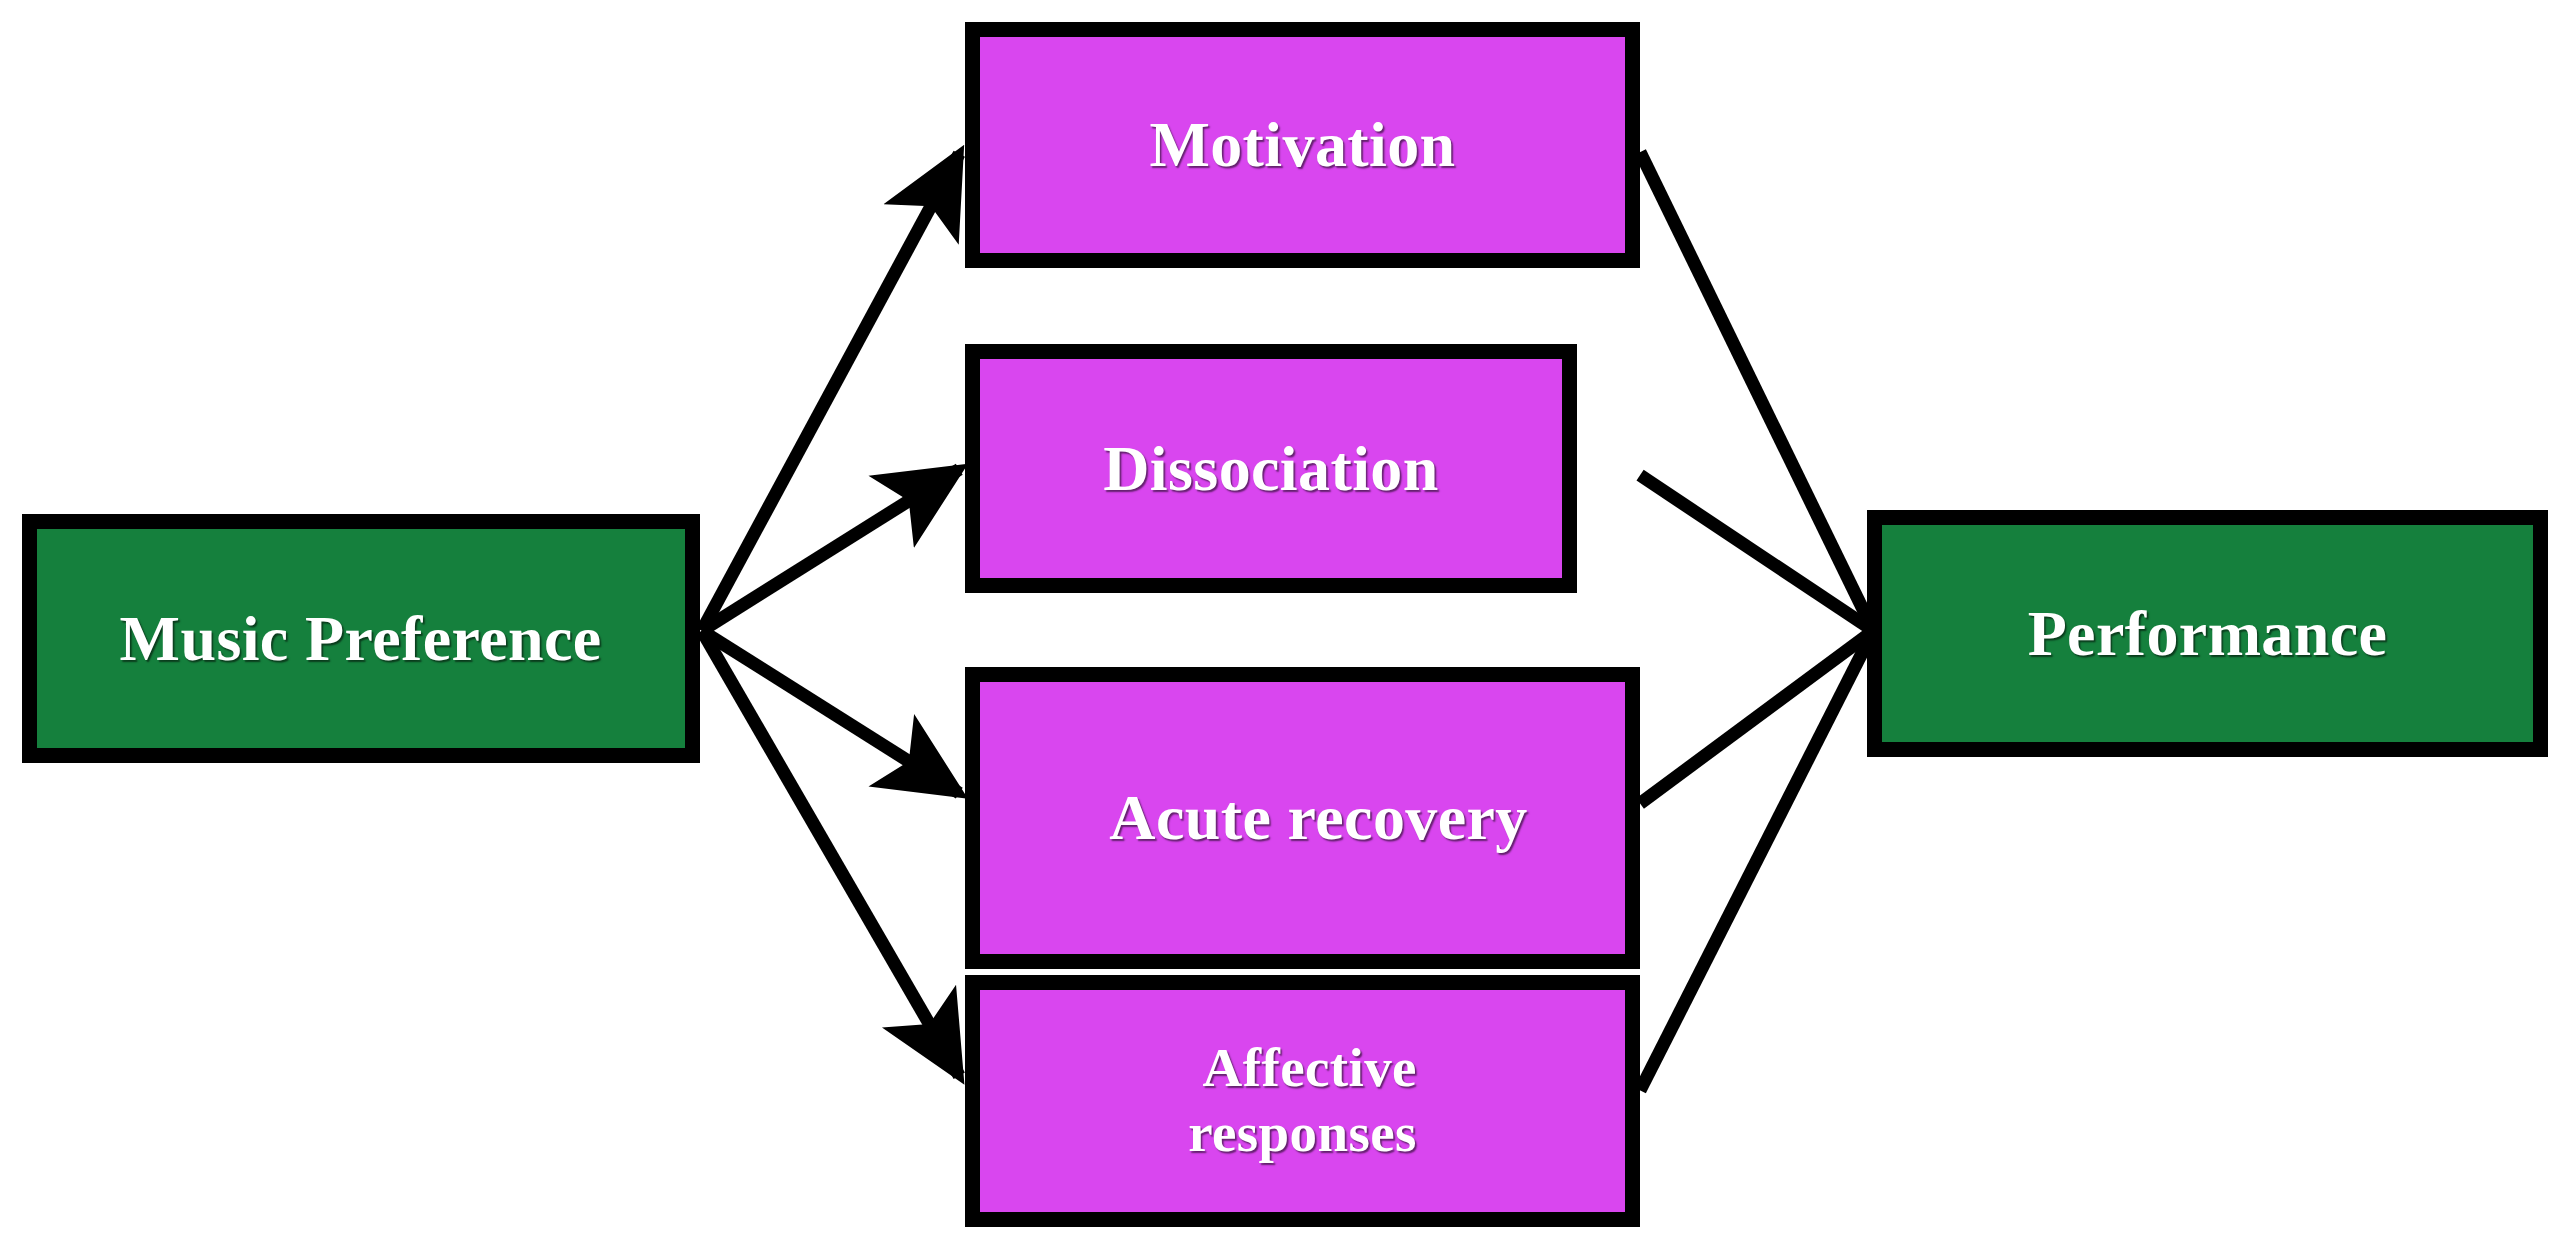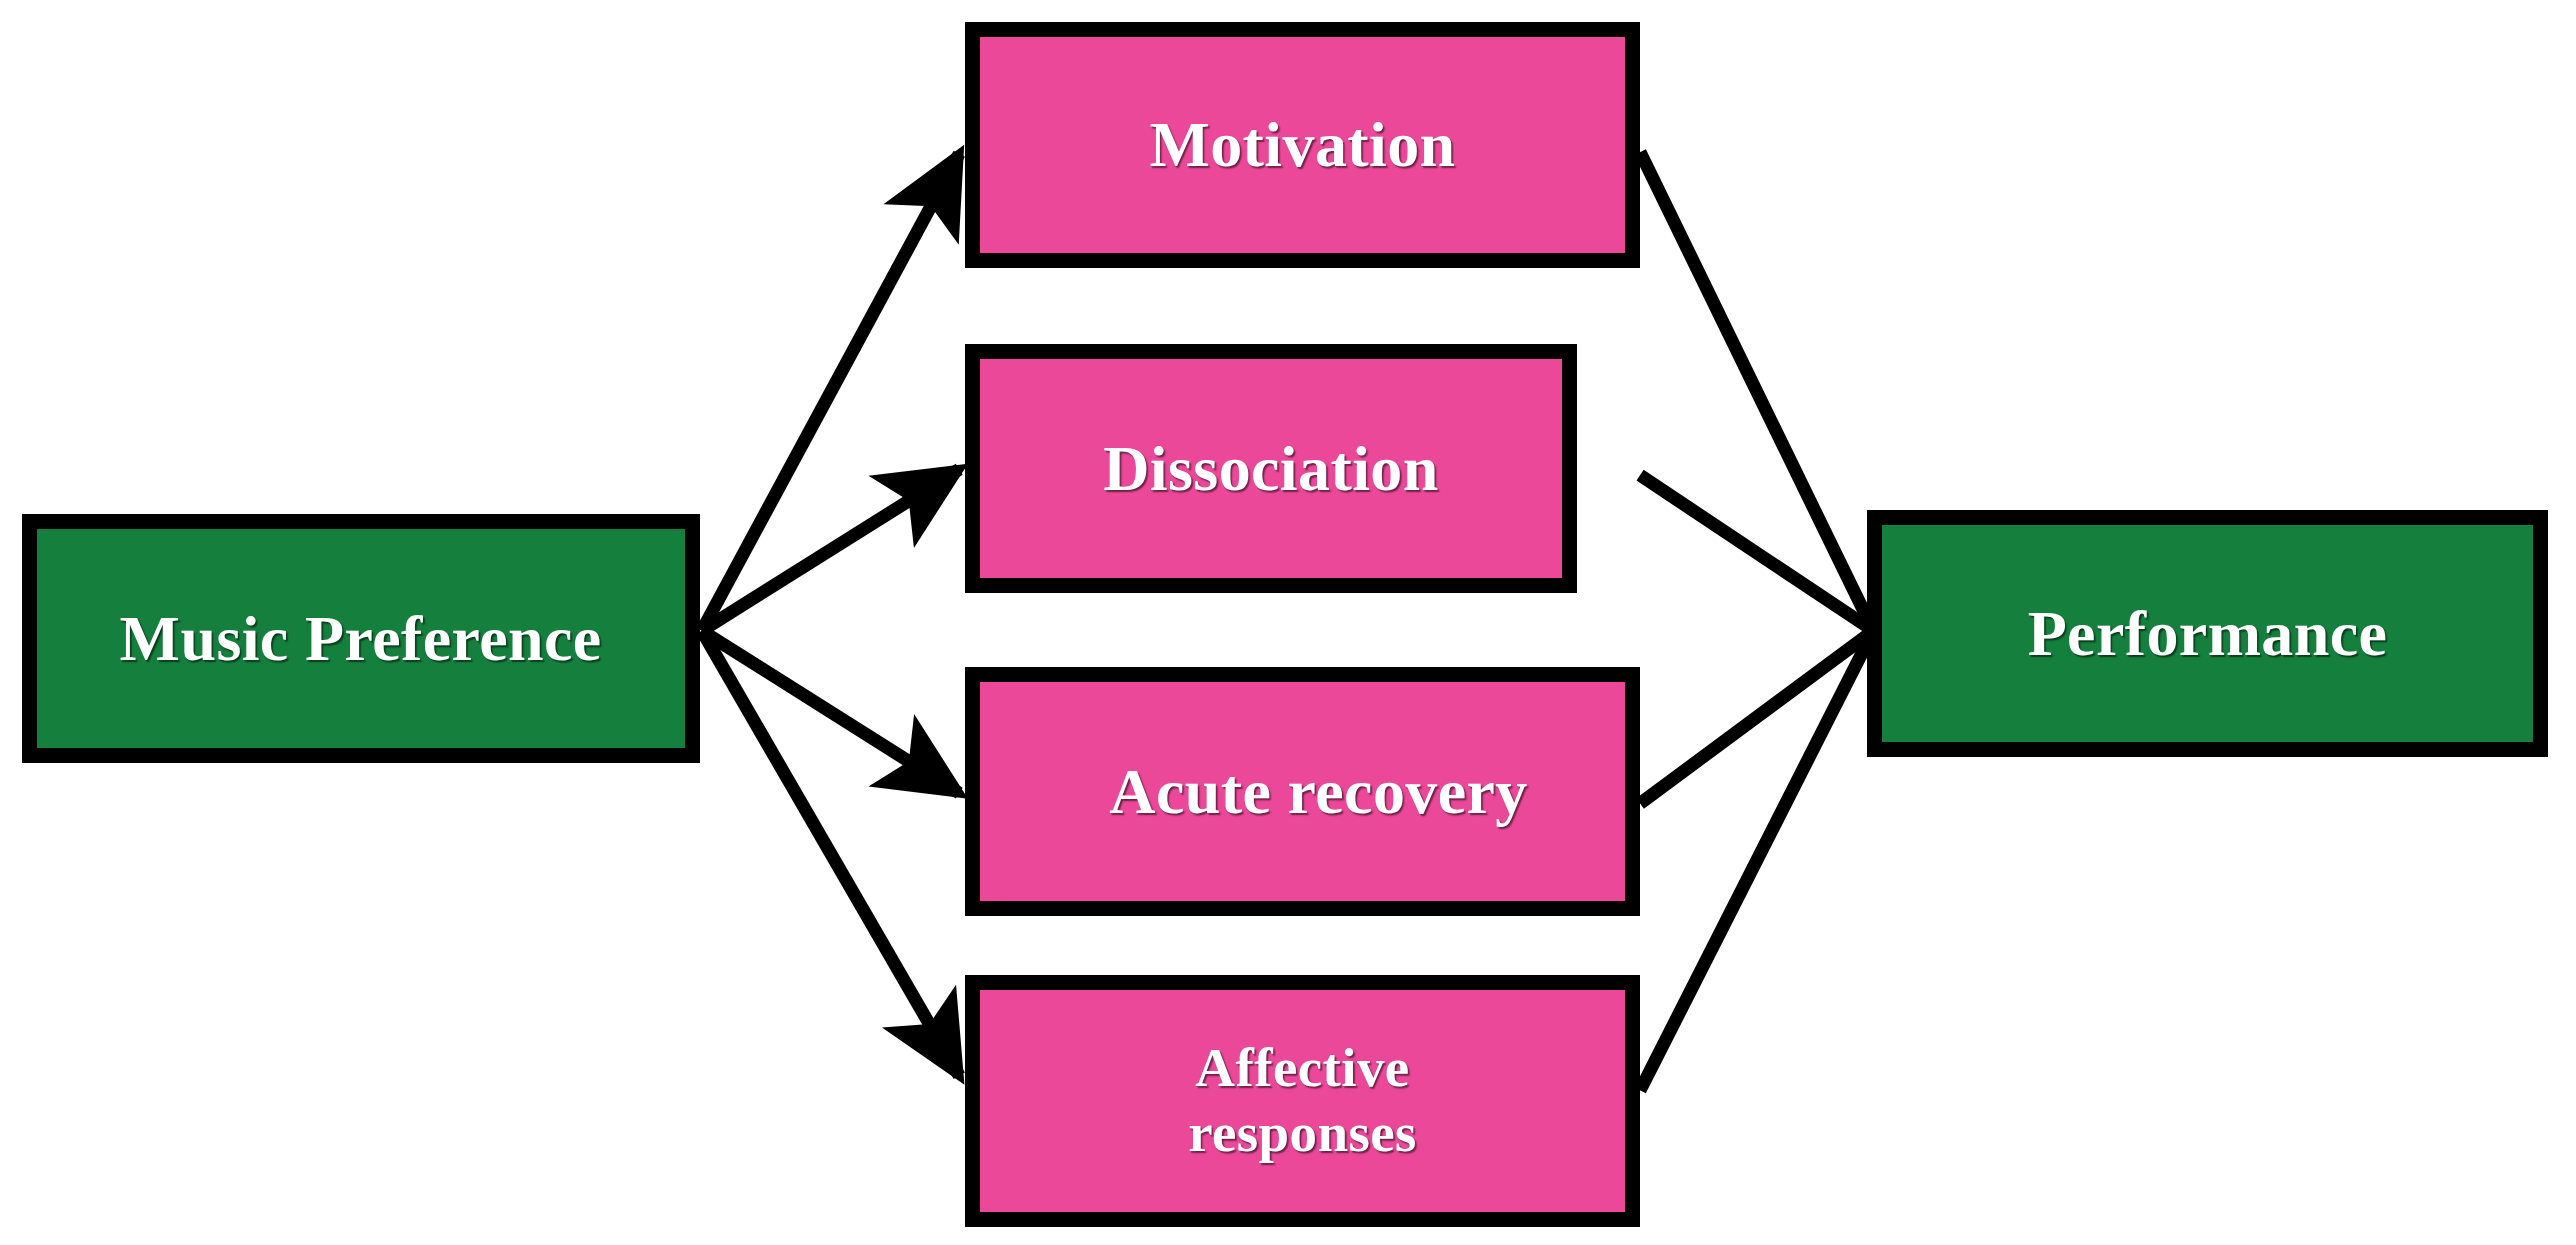--- a/index.html
+++ b/index.html
@@ -39,27 +39,27 @@
     color: #ffffff;
     font-weight: bold;
     font-size: 64px;
     line-height: 1.18;
     letter-spacing: 0.4px;
     text-shadow: 1.7px 1.7px 1.7px rgba(0,0,0,0.55);
     white-space: pre-line;
     padding: 0 12px;
   }
   .node.anchor  { background: #15803d; }
-  .node.mediator { background: #ec4899; }
+  .node.mediator { background: #d946ef; text-align: right; }
 
   
   #node-music       { left: 21.6px;   top: 514px;  width: 678px;  height: 249px; }
   #node-motivation  { left: 965px; top: 21.6px;   width: 675px;  height: 246px; }
   #node-dissociation{ left: 965px; top: 344px;  width: 612px;  height: 249px; }
-  #node-acute       { left: 965px; top: 667px;  width: 675px;  height: 249px; padding-left: 32px; }
+  #node-acute       { left: 965px; top: 667px;  width: 675px;  height: 302px; padding-left: 32px; }
   #node-affective   { left: 965px; top: 975px; width: 675px;  height: 252px; }
   #node-performance { left: 1867px; top: 510px;  width: 681px;  height: 247px; }
 
   #node-affective .node-label { font-size: 55px; }
 </style>
 </head>
 <body>
 
 <div id="diagram-root">
 

